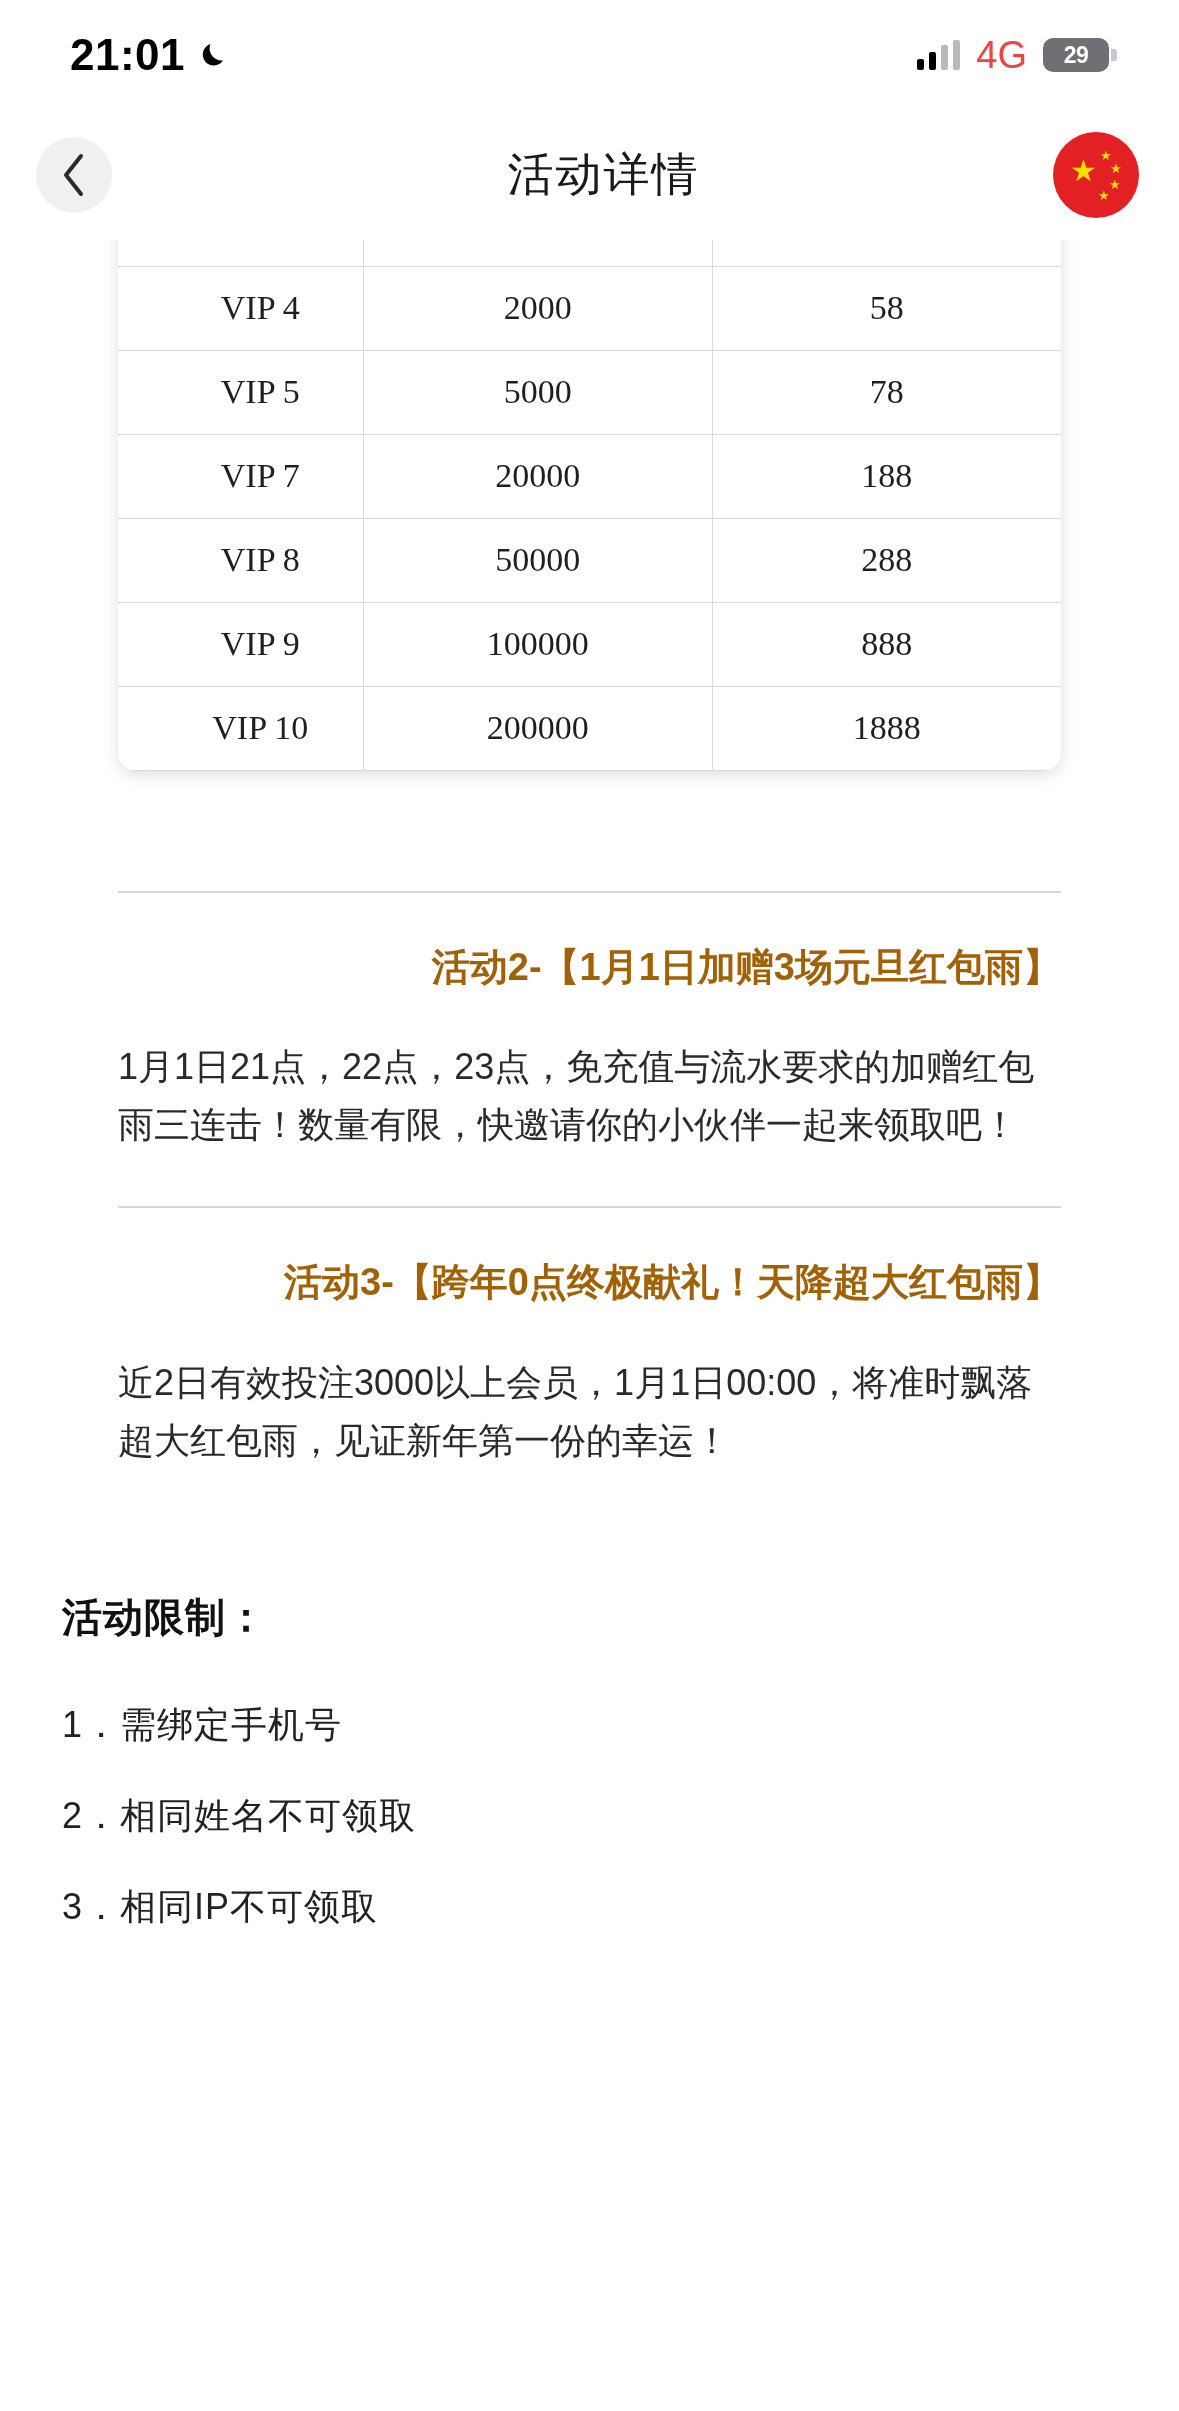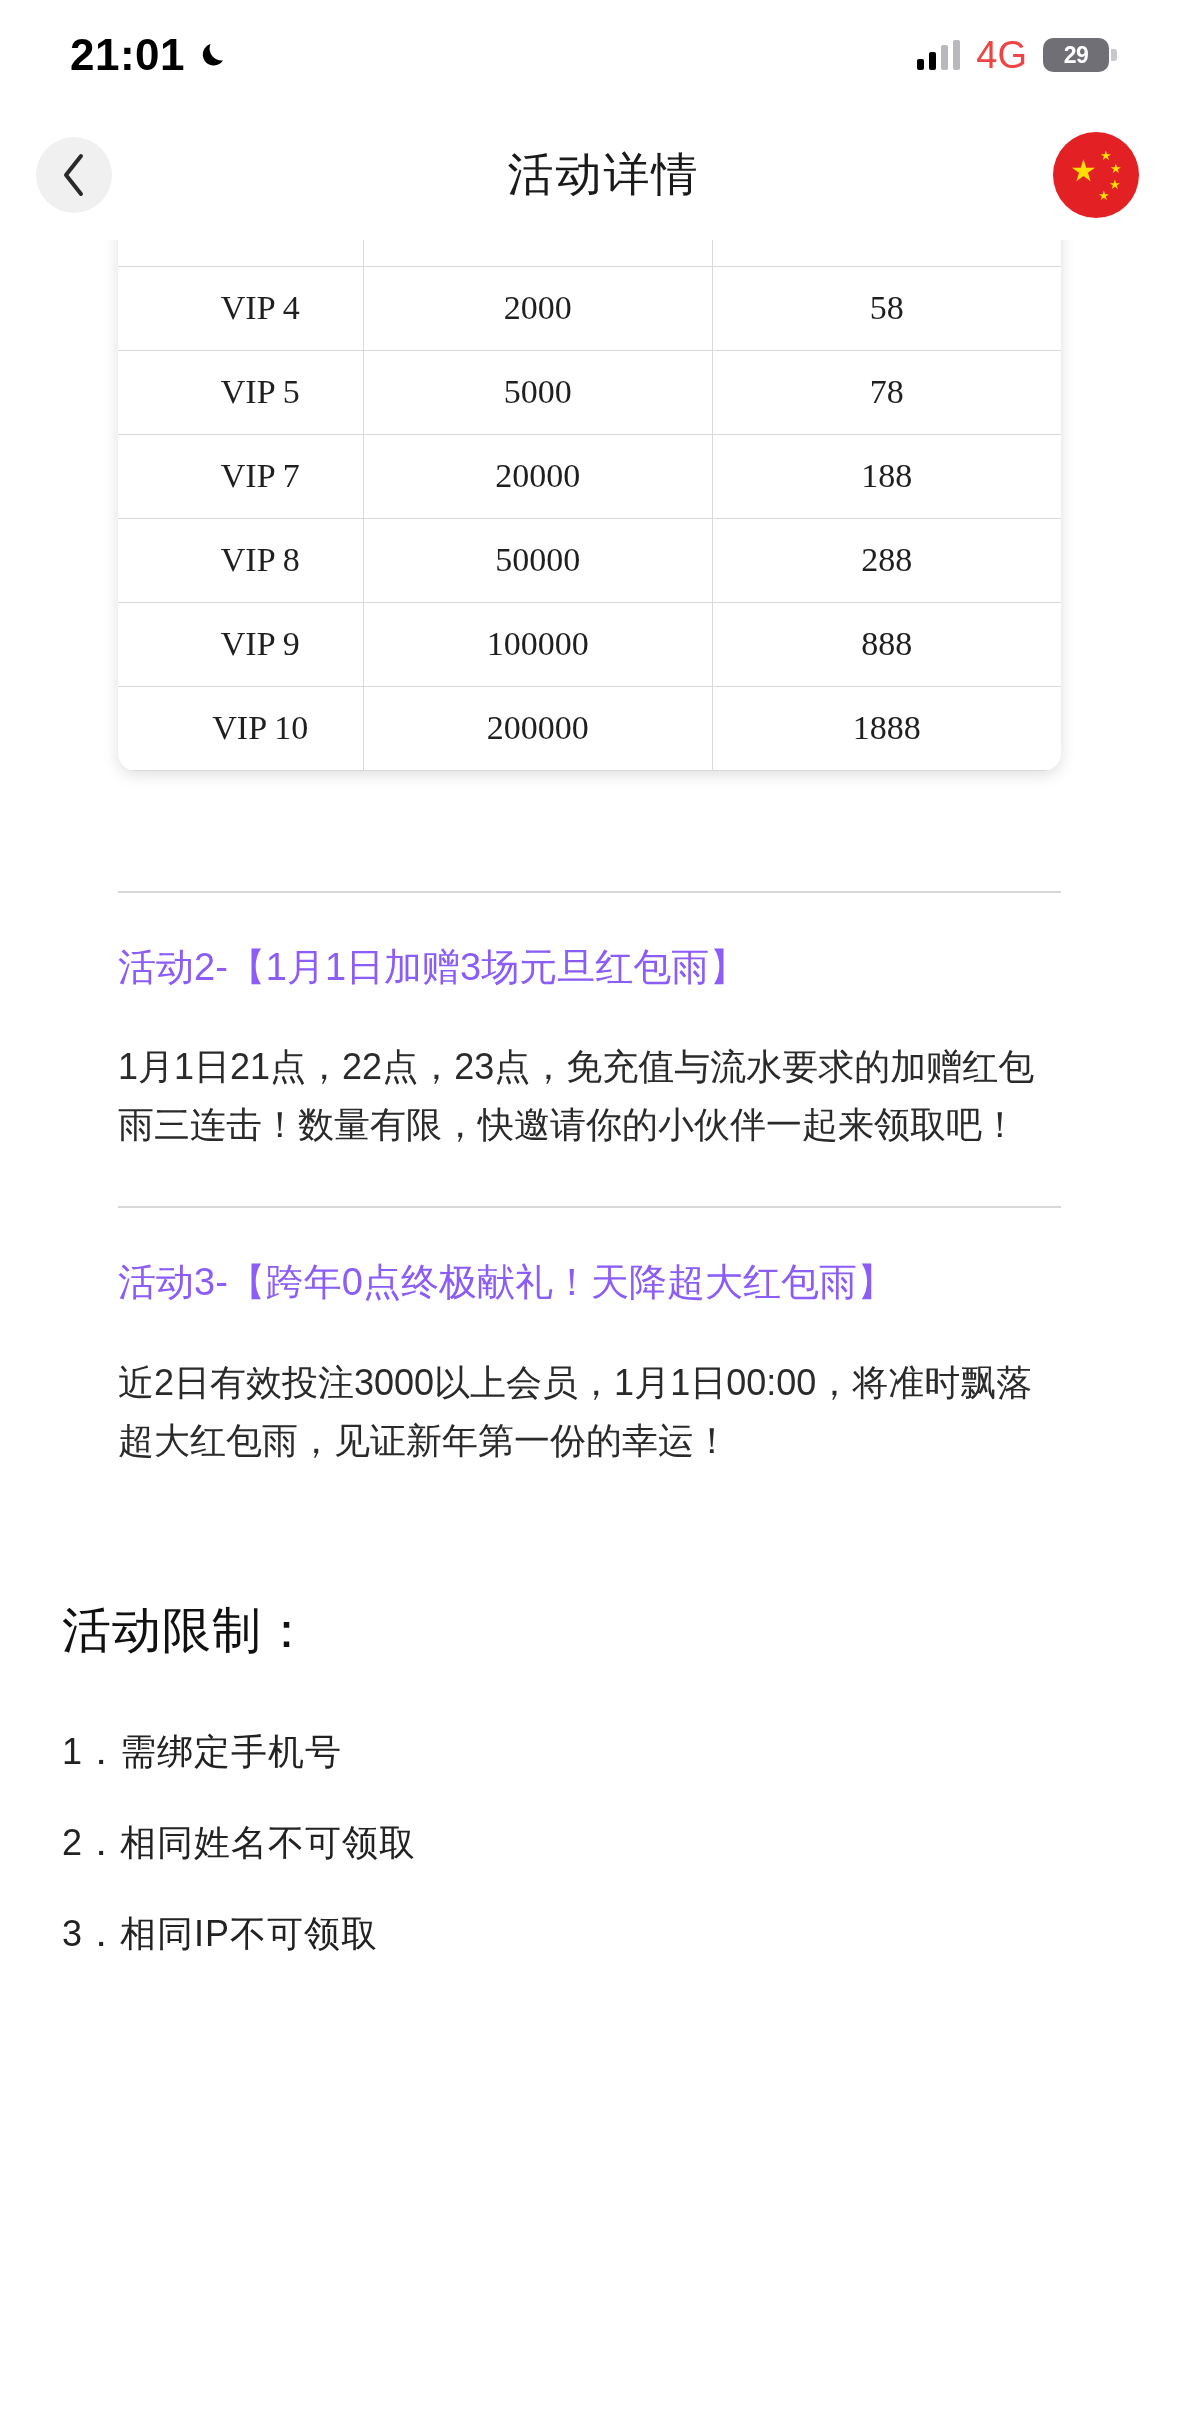--- a/index.html
+++ b/index.html
@@ -186,35 +186,36 @@
     height: 2px;
     background: #d8d8d8;
     margin: 0 118px;
   }
 
   .section {
     margin: 0 118px;
   }
   .sec-title {
     font-size: 38px;
-    font-weight: normal;
-    color: #8b5cf6;
+    font-weight: bold;
+    color: #a16207;
     line-height: 1.4;
+    text-align: right;
   }
   .sec-body {
     font-size: 36px;
     color: #2a2a2a;
     line-height: 1.62;
   }
 
   .limits-title {
-    font-size: 49px;
-    font-weight: normal;
+    font-size: 40px;
+    font-weight: bold;
     color: #111;
-    margin: 8px 62px;
+    margin: 0 62px;
     letter-spacing: 1px;
   }
   .limit-item {
     font-size: 36px;
     color: #222;
     margin: 0 62px;
     letter-spacing: 1px;
   }
 </style>
 </head>

